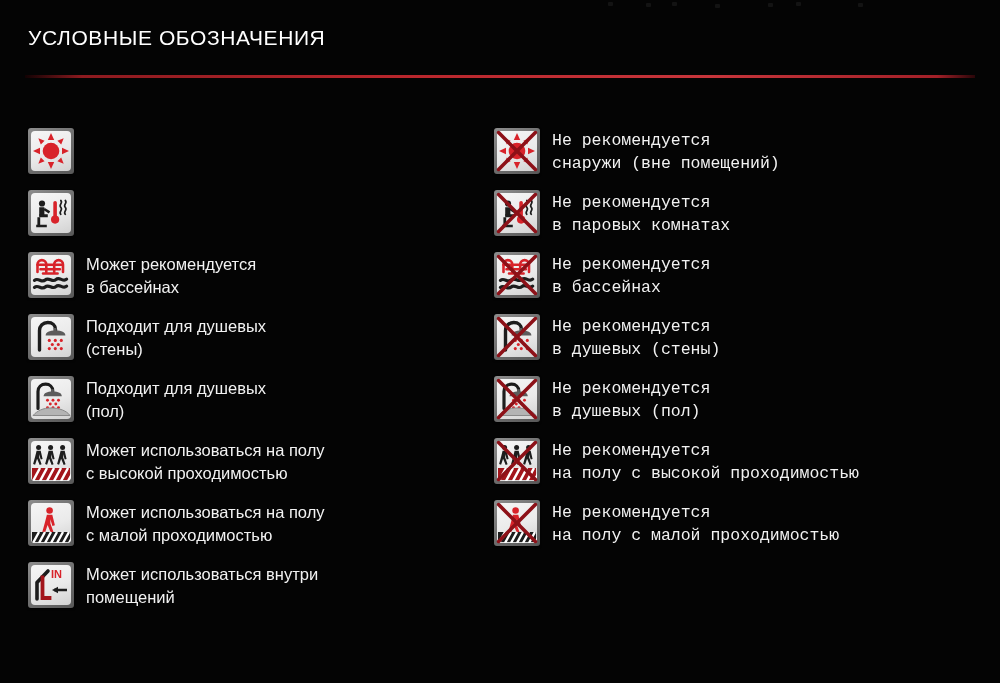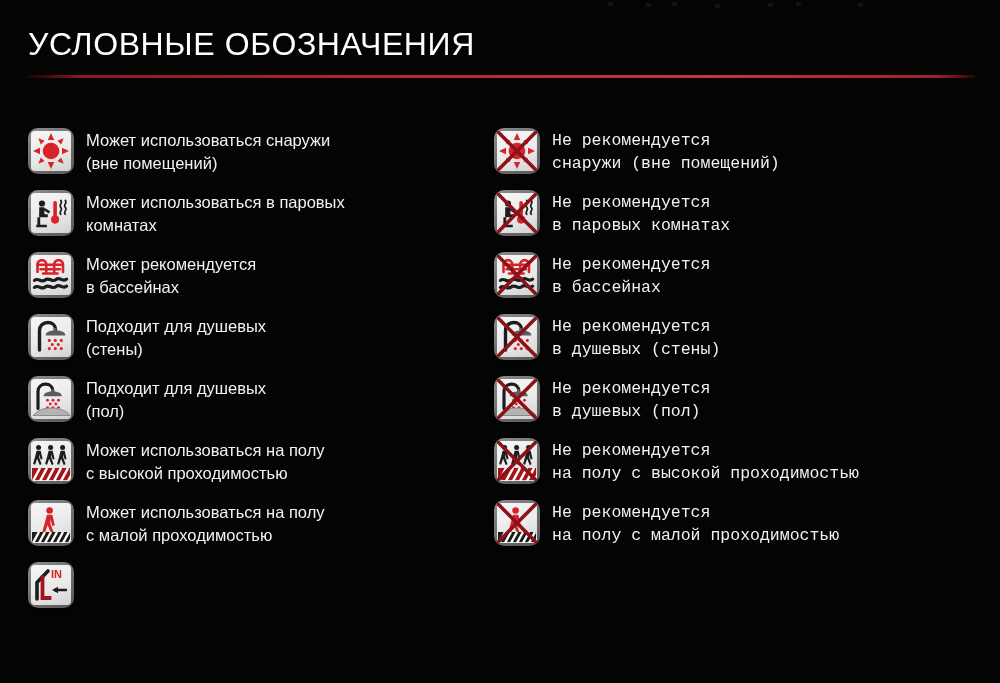--- a/index.html
+++ b/index.html
@@ -35,21 +35,21 @@
     position: absolute;
     background: #9a9a9a;
     width: 5px; height: 4px;
     border-radius: 1px;
   }
 
   .page-title {
     position: absolute;
     left: 28px;
     top: 26px;
-    font-size: 32px;
+    font-size: 21px;
     letter-spacing: 0.6px;
     font-weight: 400;
     color: #ffffff;
     white-space: nowrap;
   }
 
   .title-rule {
     position: absolute;
     left: 25px;
     top: 75px;
@@ -87,21 +87,21 @@
     white-space: pre-line;
     padding-top: 1px;
   }
 
   
   .tile {
     position: relative;
     width: 46px;
     height: 46px;
     flex: 0 0 46px;
-    border-radius: 10px;
+    border-radius: 3px;
     background: linear-gradient(145deg, #8e8e8e 0%, #6f6f6f 50%, #585858 100%);
     padding: 3px;
     box-sizing: border-box;
     box-shadow: 0 1px 2px rgba(0,0,0,.8);
   }
   .tile .face {
     position: relative;
     width: 100%;
     height: 100%;
     border-radius: 4px;
@@ -150,22 +150,20 @@
           <polygon points="38,20 31,23.2 31,16.8"></polygon>
           <polygon points="7.3,7.3 13.6,9.8 9.8,13.6"></polygon>
           <polygon points="32.7,32.7 26.4,30.2 30.2,26.4"></polygon>
           <polygon points="32.7,7.3 30.2,13.6 26.4,9.8"></polygon>
           <polygon points="7.3,32.7 9.8,26.4 13.6,30.2"></polygon>
         </g>
         <circle cx="20" cy="20" r="8.3" fill="#d8232a"></circle>
       </svg>
             </div>
           </div>
-          <div class="label">Может использоваться снаружи
-(вне помещений)</div>
         </div>
         <div class="row">
           <div class="tile">
             <div class="face">
               <svg viewBox="0 0 40 40">
         <g fill="#1d1d1d">
           <circle cx="11" cy="10.5" r="3.1"></circle>
           <path d="M8.2 14.2h5.2v8.6H8.2z"></path>
           <path d="M8.2 21.2h8.6v3.1H8.2z"></path>
           <path d="M6.4 24.3h2.8v8.4H6.4z"></path>
@@ -174,22 +172,20 @@
         </g>
         <rect x="22.3" y="8" width="3.6" height="17" rx="1.8" fill="#d8232a"></rect>
         <circle cx="24.1" cy="26.6" r="4.1" fill="#d8232a"></circle>
         <g stroke="#1d1d1d" stroke-width="1.7" fill="none" stroke-linecap="round">
           <path d="M29.8 7.5c2.6 2.3-2.6 4.6 0 6.9s-2.6 4.6 0 6.9"></path>
           <path d="M34.3 7.5c2.6 2.3-2.6 4.6 0 6.9s-2.6 4.6 0 6.9"></path>
         </g>
       </svg>
             </div>
           </div>
-          <div class="label">Может использоваться в паровых
-комнатах</div>
         </div>
         <div class="row">
           <div class="tile">
             <div class="face">
               <svg viewBox="0 0 40 40">
         <g stroke="#d8232a" stroke-width="2.6" fill="none" stroke-linecap="round">
           <path d="M6.5 17V9.5c0-2.6 2-4.4 4.4-4.4s4.4 1.8 4.4 4.4V17"></path>
           <path d="M23.2 17V9.5c0-2.6 2-4.4 4.4-4.4S32 6.9 32 9.5V17"></path>
           <path d="M6.5 9.8h25.3M9.5 14.2h19.4M12 18.5h14.6"></path>
         </g>
@@ -296,20 +292,22 @@
             <div class="face">
               <svg viewBox="0 0 40 40">
         <path d="M6 34V17.5L17 6" stroke="#1d1d1d" stroke-width="3.6" fill="none" stroke-linecap="round" stroke-linejoin="round"></path>
         <path d="M11.5 12.5V33h7" stroke="#a3151b" stroke-width="3.8" fill="none" stroke-linecap="square"></path>
         <text x="25.5" y="13" font-family="Liberation Sans, sans-serif" font-size="11" font-weight="bold" fill="#d8232a" text-anchor="middle">IN</text>
         <path d="M36 25H23" stroke="#1d1d1d" stroke-width="2.6" fill="none"></path>
         <polygon points="21,25 27,21.8 27,28.2" fill="#1d1d1d"></polygon>
       </svg>
             </div>
           </div>
+          <div class="label">Может использоваться внутри
+помещений</div>
         </div>
       </div>
     <div class="col col-right" id="col-not-recommended">
         <div class="row">
           <div class="tile">
             <div class="face">
               <svg viewBox="0 0 40 40">
         <g fill="#d8232a">
           <polygon points="20,2 23.2,9 16.8,9"></polygon>
           <polygon points="20,38 16.8,31 23.2,31"></polygon>

